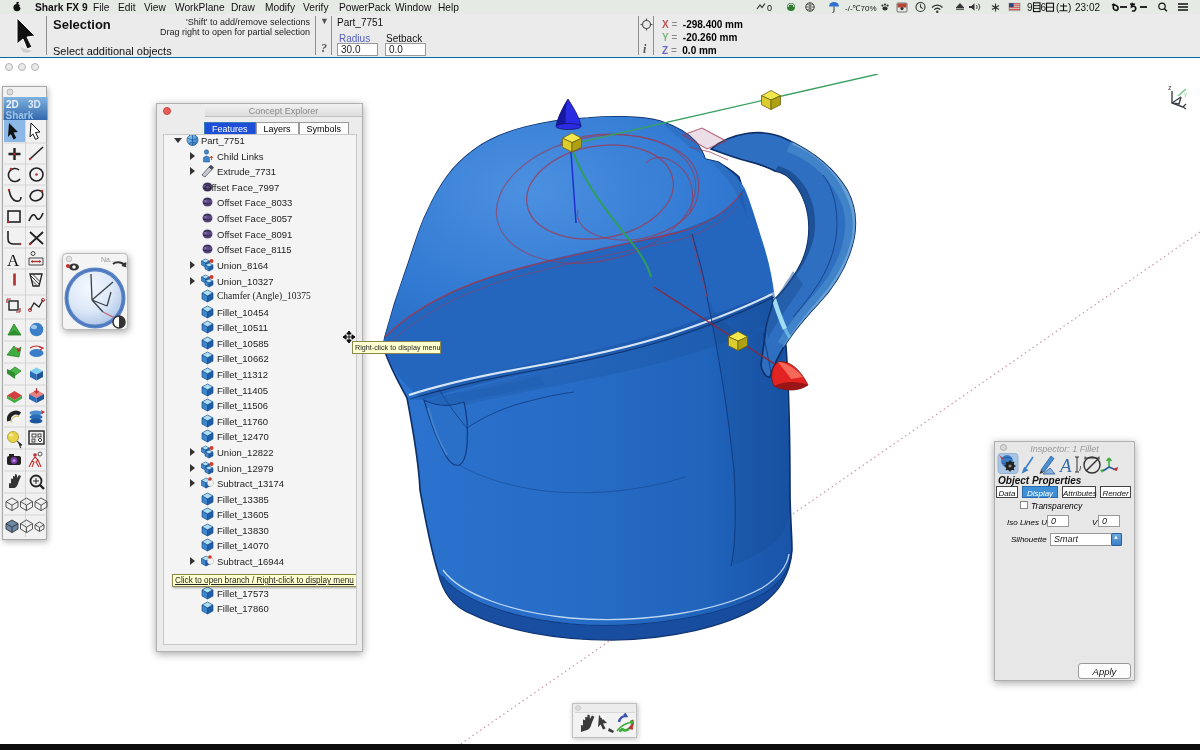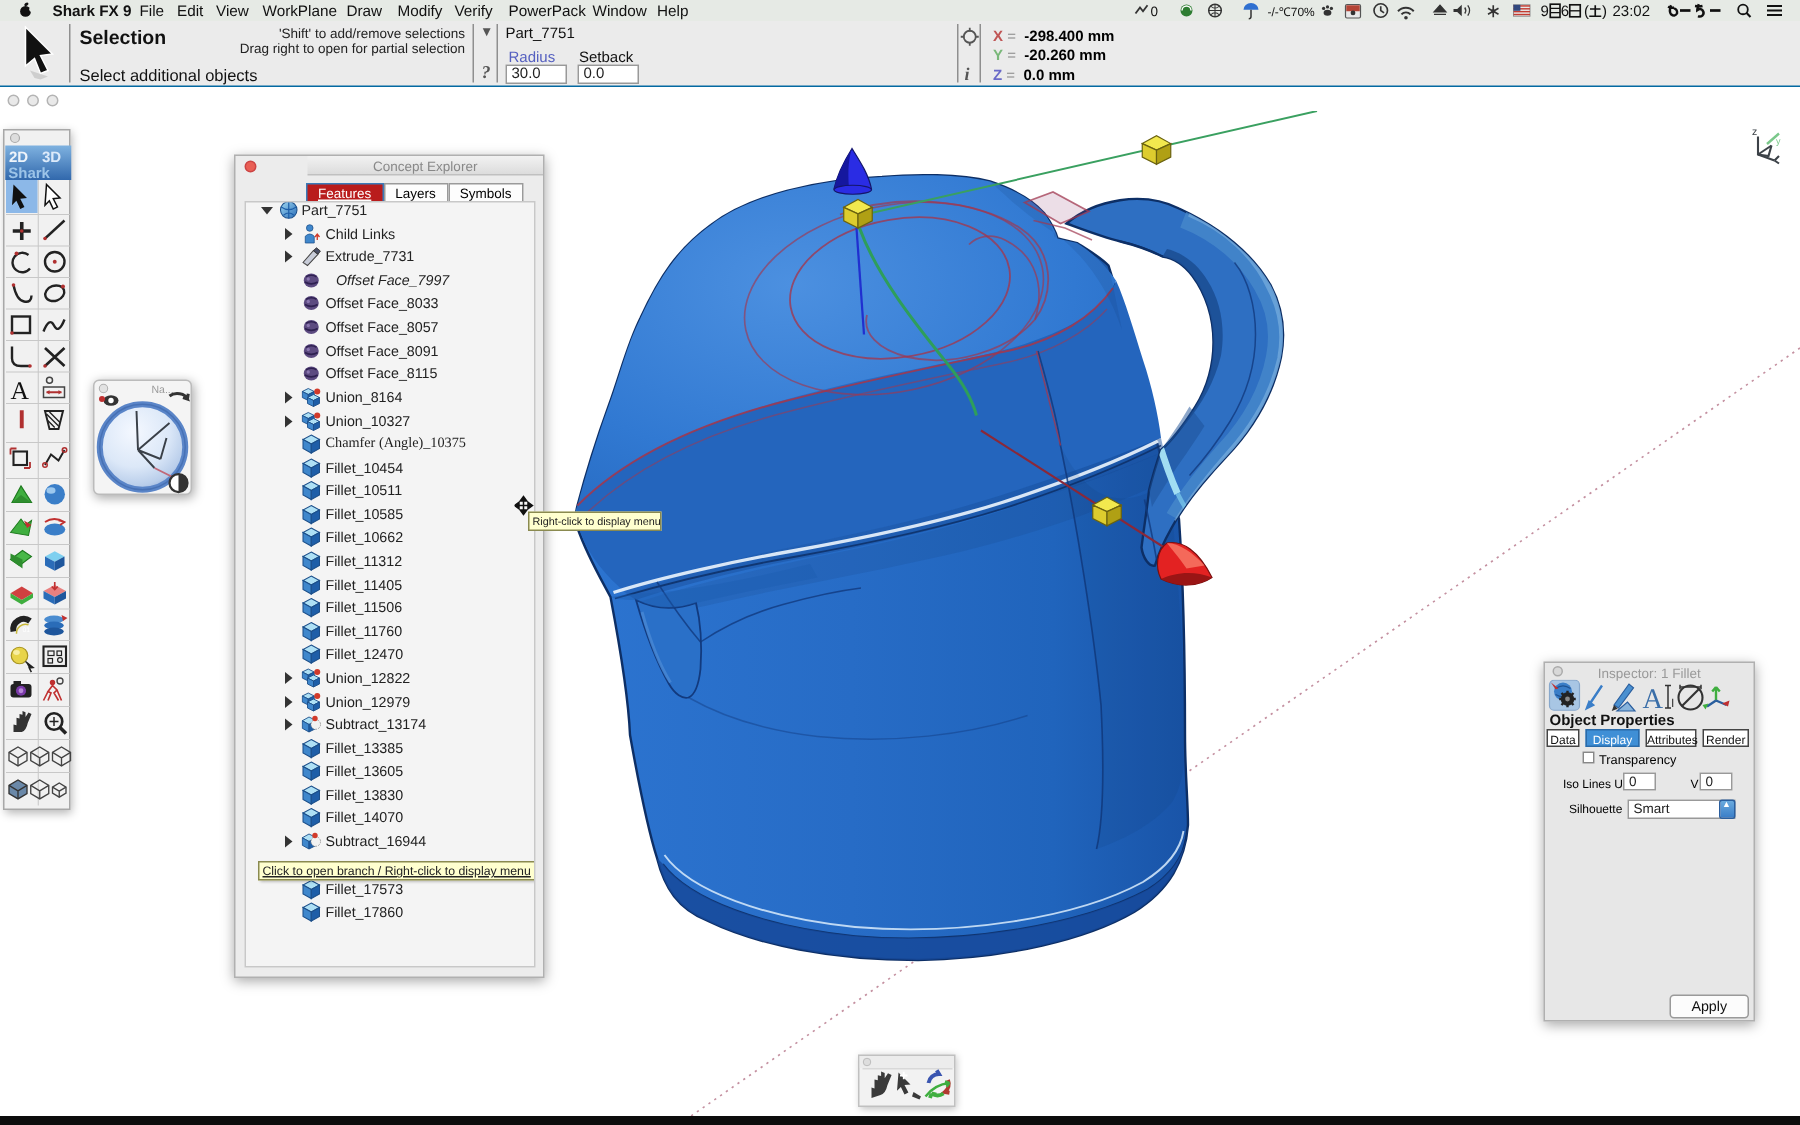--- a/index.html
+++ b/index.html
@@ -30,35 +30,35 @@
 .panel { position:absolute; background:#ececec; border:1px solid #b0b0b0;
   box-shadow:0 2px 8px rgba(0,0,0,0.35); }
 .ptitle { position:relative; height:13px; background:linear-gradient(#f2f2f2,#dcdcdc);
   border-bottom:1px solid #c0c0c0; font-size:9px; color:#888; text-align:center; }
 
 
 #explorer { left:156px; top:103px; width:207px; height:549px;padding-left:48px; }
 #explorer .tabs { position:absolute; left:47px; top:18px; height:13px; font-size:9px; }
 #explorer .tab { float:left; border:1px solid #9a9a9a; background:#fdfdfd;
   padding:1px 7px 1px 7px; height:13px; }
-#explorer .tab.sel { background:#b91c1c; color:#fff; border-color:#3a7ab8;text-decoration:underline; }
+#explorer .tab.sel { background:#1d4ed8; color:#fff; border-color:#3a7ab8; }
 #tree { position:absolute; left:6px; top:30px; width:194px; height:511px;
   background:#f4f4f4; border:1px solid #c8c8c8; overflow:hidden; }
 .trow { position:absolute; height:15px; font-size:9.5px; color:#222; white-space:nowrap; }
 .trow .arr { position:absolute; left:0; top:3px; width:0; height:0; }
 .arr.right { border-left:5px solid #333; border-top:4px solid transparent; border-bottom:4px solid transparent; }
 .arr.down  { border-top:5px solid #333; border-left:4px solid transparent; border-right:4px solid transparent; top:5px; }
 .trow svg { position:absolute; top:0px; }
 .trow .lbl { position:absolute; top:2px; }
 .tooltip { position:absolute; background:#ffffcf; border:1px solid #8a8a50;
   font-size:8.2px; color:#222; padding:1px 2px; white-space:nowrap;
   box-shadow:1px 1px 2px rgba(0,0,0,0.3); }
 
 
-#inspector { left:1029px; top:441px; width:141px; height:240px; background:#e7e7e7; }
+#inspector { left:994px; top:441px; width:141px; height:240px; background:#e7e7e7;font-style:italic; }
 #inspector .hdr { font-size:9px; color:#999; text-align:center; height:10px; padding-top:2px;}
 .itab { position:absolute; height:12px; border:1px solid #444; background:#fff;
   font-size:8px; color:#111; text-align:center; padding-top:1.5px; }
 .itab.sel { background:#3f8fd6; color:#fff; border-color:#2a6aa8; }
 .ibox { position:absolute; background:#fff; border:1px solid #999; font-size:9px;
   color:#222; padding-left:3px; line-height:11px; }
 #inspector .lbl { position:absolute; font-size:10px; color:#111; font-weight:bold; }
 #applybtn { position:absolute; left:83px; top:221px; width:53px; height:16px;
   background:#fcfcfc; border:1px solid #9a9a9a; border-radius:3px;
   font-size:9.5px; text-align:center; padding-top:2px; color:#111; }
@@ -522,21 +522,21 @@
           <span class="arr right" style="left:26px;"></span>
           <svg style="left:37px;" width="13" height="14" viewBox="0 0 13 14">
             <use href="#ic-extrude"></use>
           </svg>
           <span class="lbl" style="left:53px;">Extrude_7731</span>
         </div>
 <div class="trow" style="left:0;top:44.5px;width:194px;">
           <svg style="left:37px;" width="13" height="14" viewBox="0 0 13 14">
             <use href="#ic-offset"></use>
           </svg>
-          <span class="lbl" style="left:60px;font-style:italic;">Offset Face_7997</span>
+          <span class="lbl" style="left:40px;">Offset Face_7997</span>
         </div>
 <div class="trow" style="left:0;top:60.0px;width:194px;">
           <svg style="left:37px;" width="13" height="14" viewBox="0 0 13 14">
             <use href="#ic-offset"></use>
           </svg>
           <span class="lbl" style="left:53px;">Offset Face_8033</span>
         </div>
 <div class="trow" style="left:0;top:75.5px;width:194px;">
           <svg style="left:37px;" width="13" height="14" viewBox="0 0 13 14">
             <use href="#ic-offset"></use>

